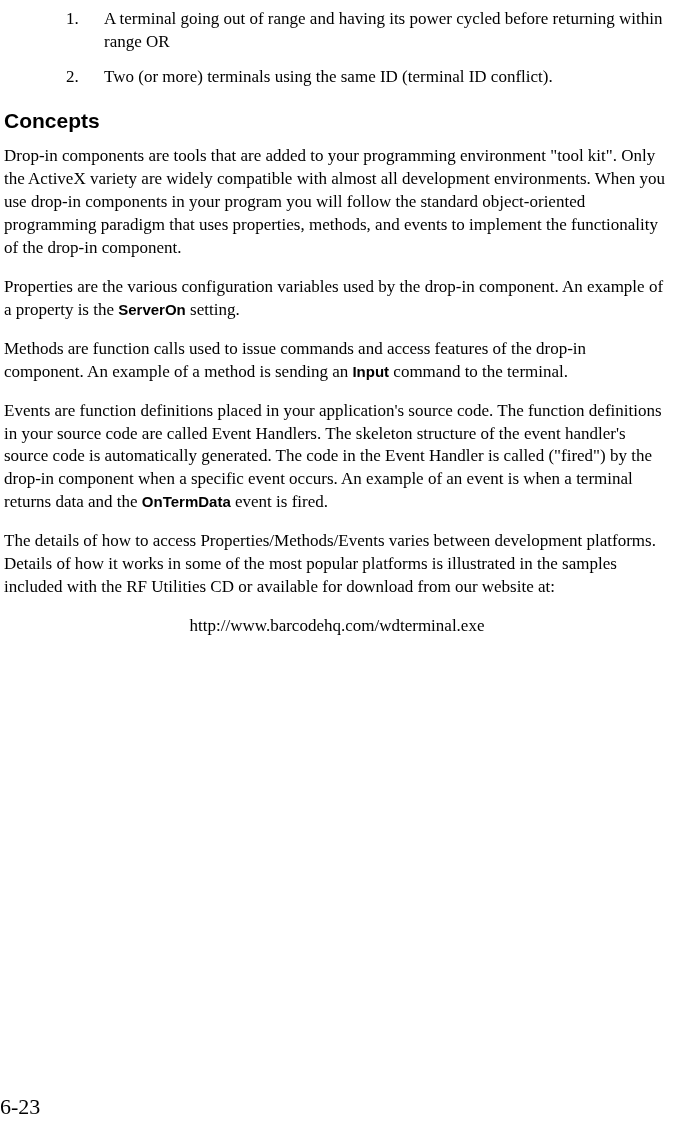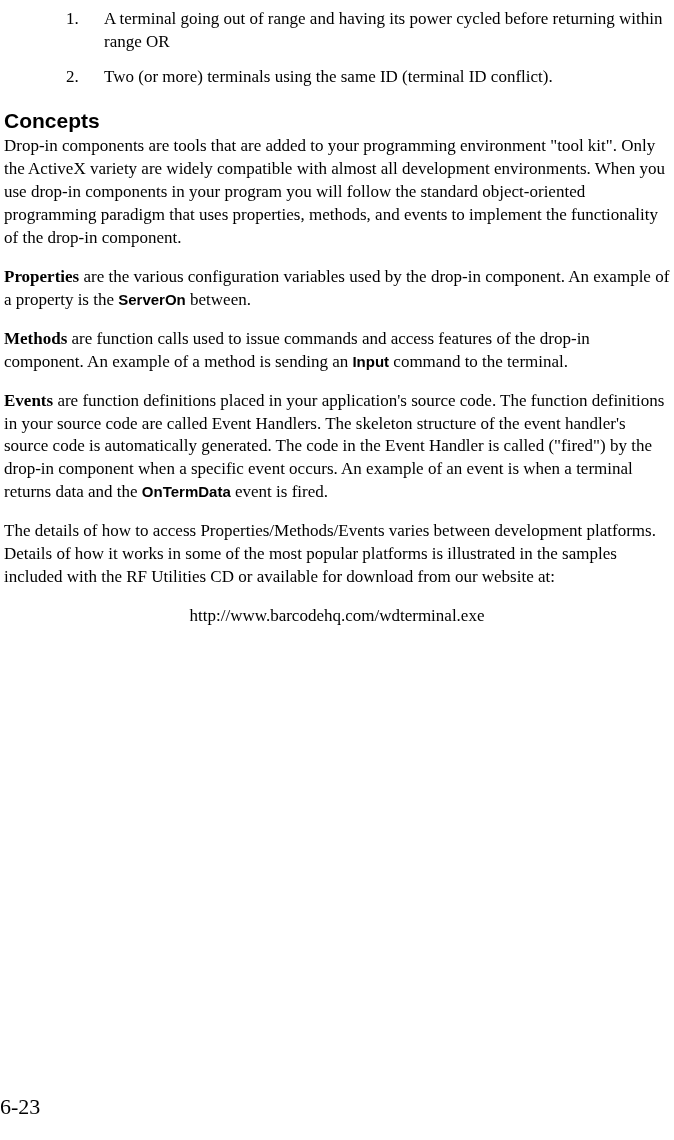--- a/index.html
+++ b/index.html
@@ -29,26 +29,27 @@
       margin-bottom: 12px;
     }
     .ordered-list li .num {
       position: absolute;
       left: 0;
     }
     .section-heading {
       font-family: Arial, Helvetica, sans-serif;
       font-weight: bold;
       font-size: 21px;
+      margin-bottom: 10px;
     }
     .para {
       margin-bottom: 16px;
     }
     .term {
-      font-weight: bold;
+      font-weight: normal;
     }
     .code-term {
       font-family: Arial, Helvetica, sans-serif;
       font-weight: bold;
       font-size: 15px;
       text-align: center;
     }
     .url-line {
       text-align: center;
     }
@@ -72,21 +73,21 @@
     <span class="num">2.</span>
     <span>Two (or more) terminals using the same ID (terminal ID conflict).</span>
   </li>
 </ol>
 
 <h2 class="section-heading">Concepts</h2>
 
 <p class="para">Drop-in components are tools that are added to your programming environment "tool kit". Only the ActiveX variety are widely compatible with almost all development environments. When you use drop-in components in your program you will follow the standard object-oriented programming paradigm that uses properties, methods, and events to implement the functionality of the drop-in component.</p>
 
 <p class="para">
-  <span class="term">Properties</span><span> are the various configuration variables used by the drop-in component. An example of a property is the </span><span class="code-term">ServerOn</span><span> between.</span>
+  <span class="term">Properties</span><span> are the various configuration variables used by the drop-in component. An example of a property is the </span><span class="code-term">ServerOn</span><span> setting.</span>
 </p>
 
 <p class="para">
   <span class="term">Methods</span><span> are function calls used to issue commands and access features of the drop-in component. An example of a method is sending an </span><span class="code-term">Input</span><span> command to the terminal.</span>
 </p>
 
 <p class="para">
   <span class="term">Events</span><span> are function definitions placed in your application's source code. The function definitions in your source code are called Event Handlers. The skeleton structure of the event handler's source code is automatically generated. The code in the Event Handler is called ("fired") by the drop-in component when a specific event occurs. An example of an event is when a terminal returns data and the </span><span class="code-term">OnTermData</span><span> event is fired.</span>
 </p>
 

